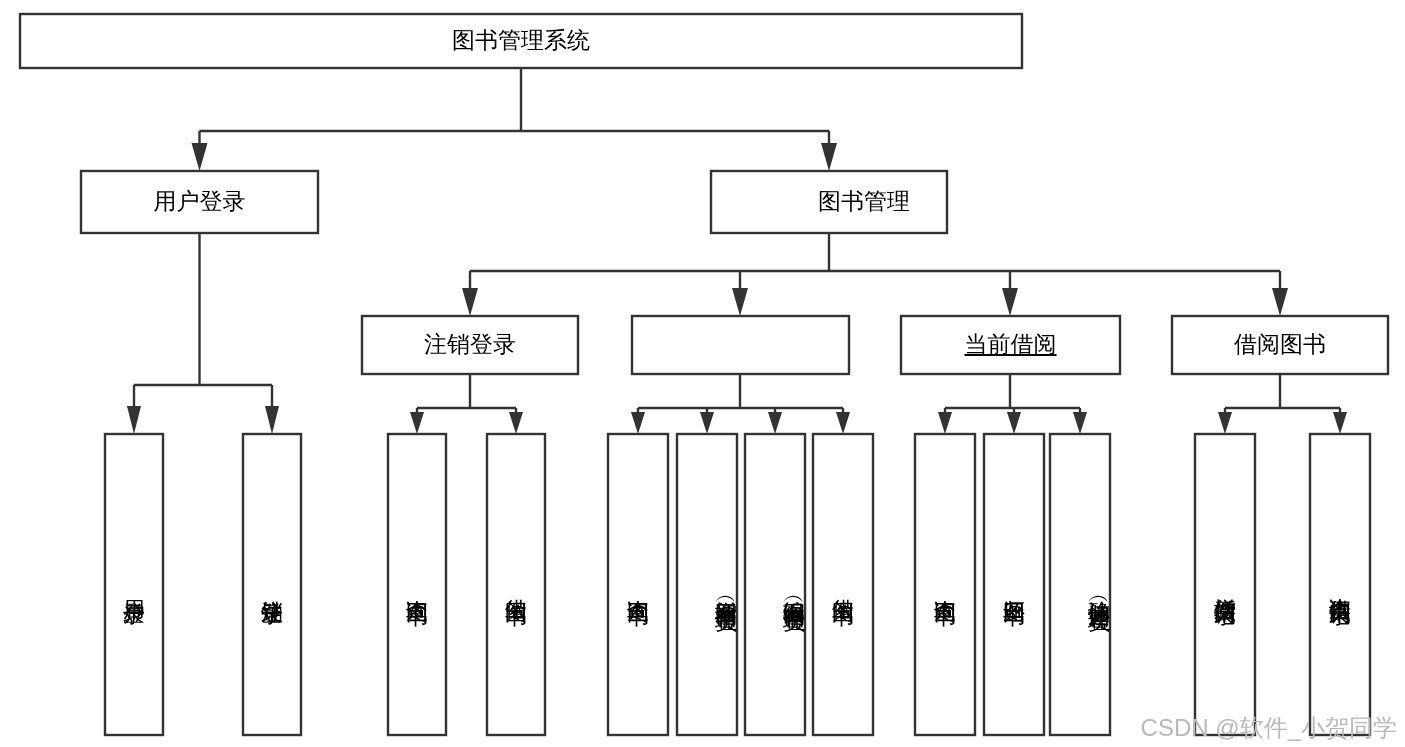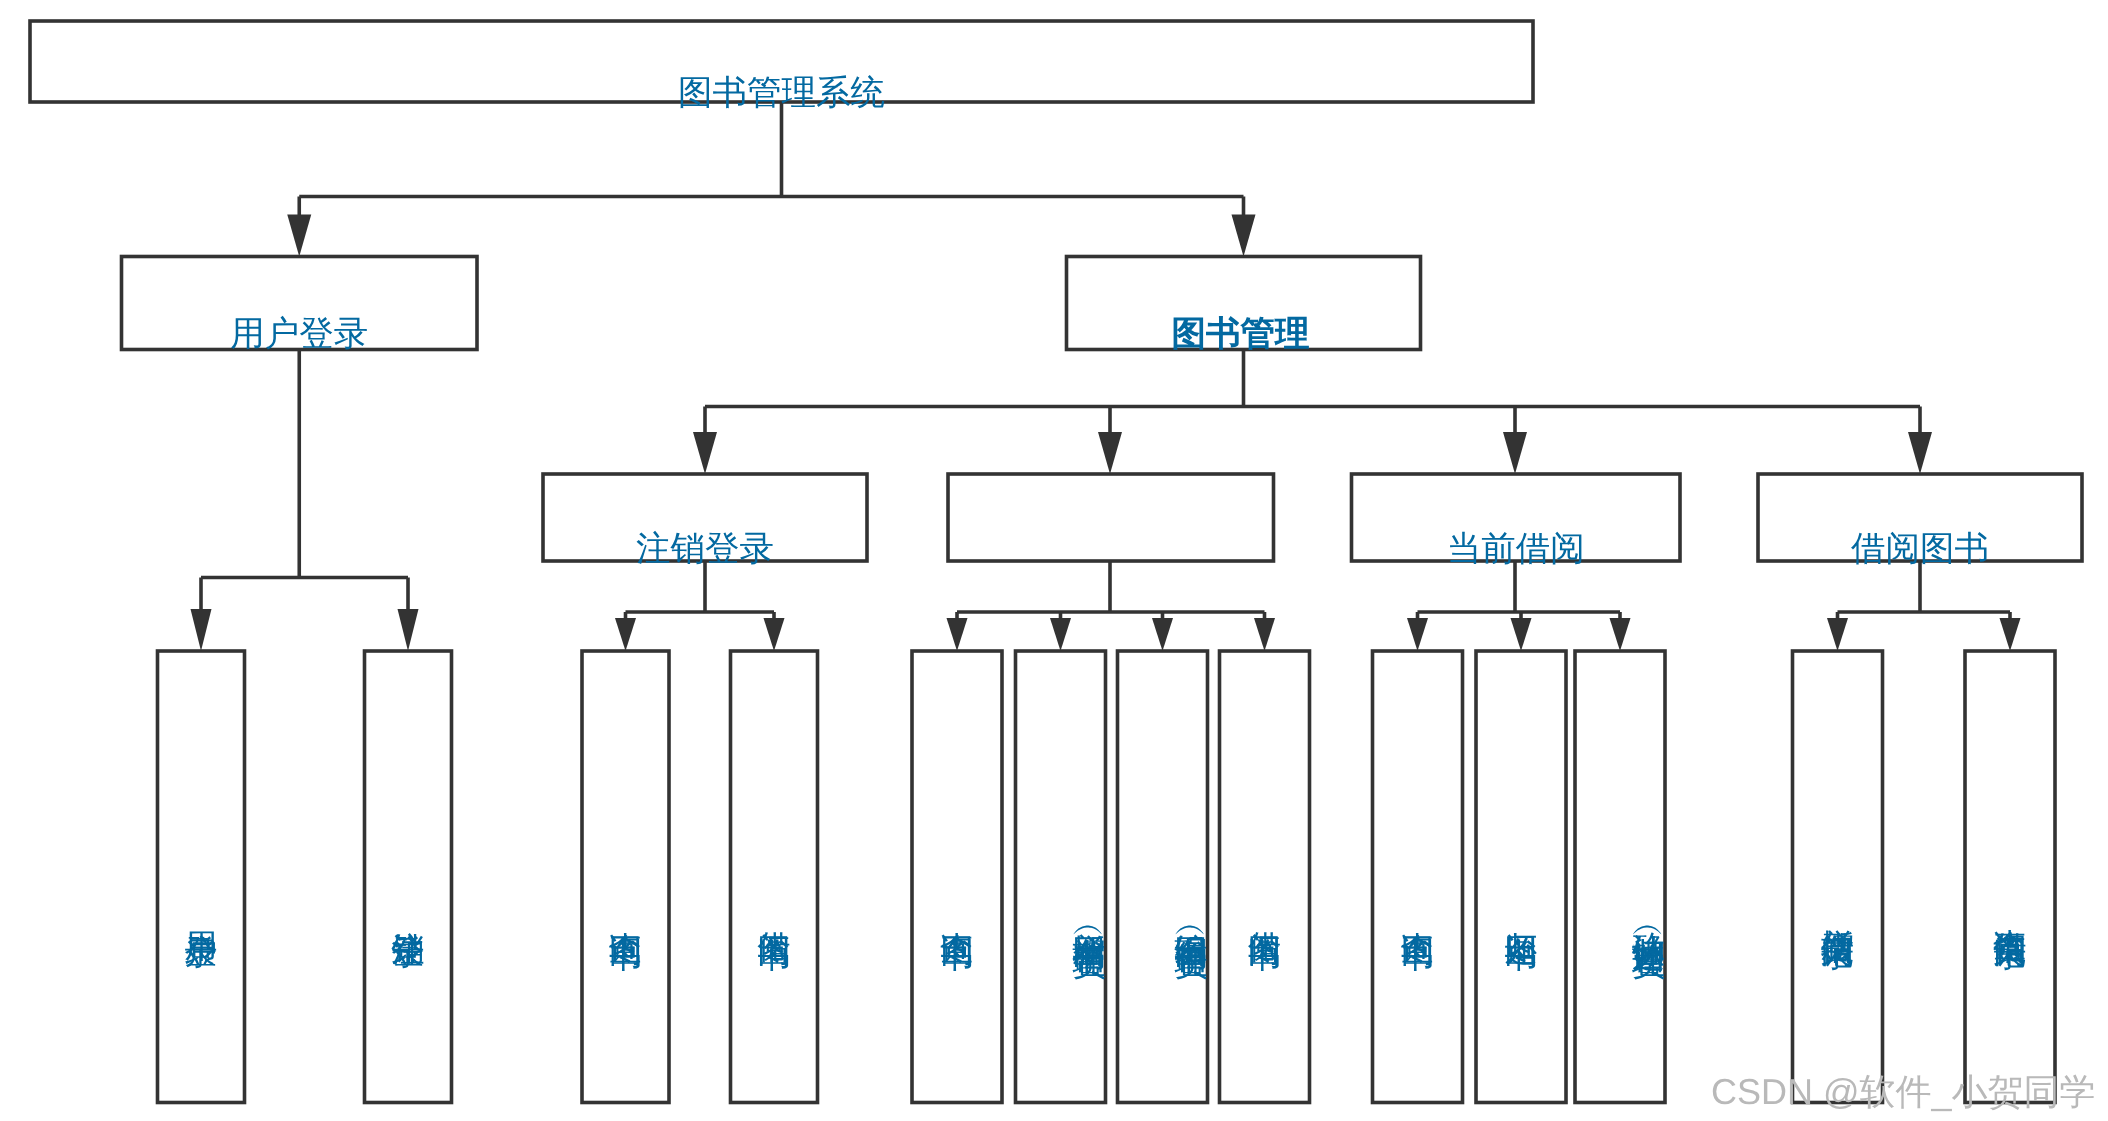--- a/index.html
+++ b/index.html
@@ -38,25 +38,24 @@
   .arrow-head {
     fill: #333333;
     stroke: none;
   }
   .node-label {
     position: absolute;
     display: flex;
     align-items: center;
     justify-content: center;
     text-align: center;
-    color: #0369a1;
+    color: #000000;
     font-family: "Liberation Sans", "DejaVu Sans", sans-serif;
     pointer-events: none;
     line-height: 1.18;
-    margin-top: 21px;
   }
   .label-h {
     font-size: 23px;
   }
   .label-v {
     writing-mode: vertical-rl;
     text-orientation: upright;
     font-size: 22px;
     letter-spacing: 1.5px;
     line-height: 1.0;
@@ -175,24 +174,24 @@
       <path class="connector" d="M 1225 408 L 1225 414"></path>
       <polygon class="arrow-head" points="1218,412 1232,412 1225,434"></polygon>
       <path class="connector" d="M 1340 408 L 1340 414"></path>
       <polygon class="arrow-head" points="1333,412 1347,412 1340,434"></polygon>
     </g>
   </svg>
 
   <div class="node-label label-h" style="left:20px; top:14px; width:1002px; height:54px;">图书管理系统</div>
 
   <div class="node-label label-h" style="left:81px; top:171px; width:237px; height:62px;">用户登录</div>
-  <div class="node-label label-h" style="left:709px; top:171px; width:236px; height:62px;font-weight:bold;">图书管理</div>
+  <div class="node-label label-h" style="left:746px; top:171px; width:236px; height:62px;">图书管理</div>
 
   <div class="node-label label-h" style="left:362px; top:316px; width:216px; height:58px;">注销登录</div>
-  <div class="node-label label-h" style="left:901px; top:316px; width:219px; height:58px;">当前借阅</div>
+  <div class="node-label label-h" style="left:901px; top:316px; width:219px; height:58px;text-decoration:underline;">当前借阅</div>
   <div class="node-label label-h" style="left:1172px; top:316px; width:216px; height:58px;">借阅图书</div>
 
   <div class="node-label label-v" style="left:105px; top:434px; width:58px; height:301px;">用户登录</div>
   <div class="node-label label-v" style="left:243px; top:434px; width:58px; height:301px;">注销登录</div>
   <div class="node-label label-v" style="left:388px; top:434px; width:58px; height:301px;">查询图书</div>
   <div class="node-label label-v" style="left:487px; top:434px; width:58px; height:301px;">借阅图书</div>
   <div class="node-label label-v" style="left:608px; top:434px; width:60px; height:301px;">查询图书</div>
   <div class="node-label label-v" style="left:677px; top:434px; width:60px; height:301px; align-items:flex-start; padding-top:10px; box-sizing:border-box;">新增图书（管理员）</div>
   <div class="node-label label-v" style="left:745px; top:434px; width:60px; height:301px; align-items:flex-start; padding-top:10px; box-sizing:border-box;">编辑图书（管理员）</div>
   <div class="node-label label-v" style="left:813px; top:434px; width:60px; height:301px;">借阅图书</div>

